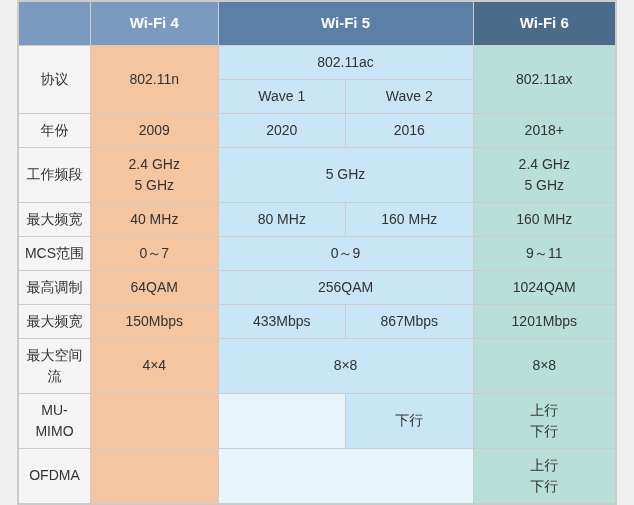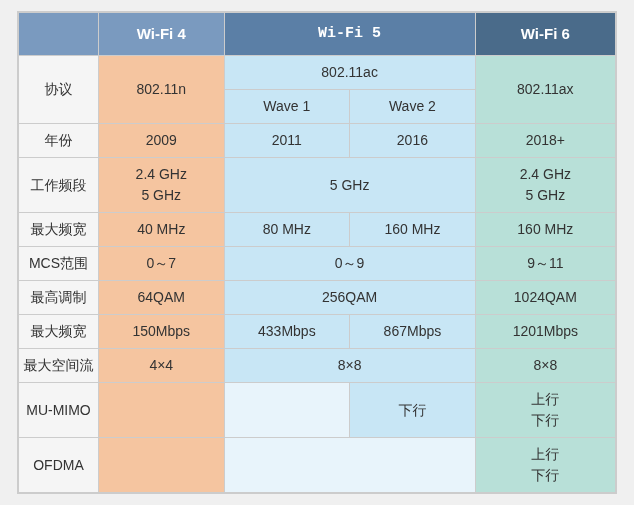--- a/index.html
+++ b/index.html
@@ -34,21 +34,20 @@
       color: #ffffff;
       font-weight: bold;
       font-size: 15px;
       padding: 10px 4px;
     }
     .header-wifi4 {
       background: #7a9abf !important;
     }
     .header-wifi5 {
       background: #5b7fa6 !important;
-      font-family: Liberation Mono, monospace;
     }
     .header-wifi6 {
       background: #4a6b8a !important;
       text-align: center;
     }
     
     .cell-wifi4 {
       background: #f5c5a0 !important;
       color: #333;
     }
@@ -60,21 +59,21 @@
     
     .cell-wifi6 {
       background: #b8e0d8 !important;
       color: #333;
     }
     
     .row-label {
       background: #f5f5f5 !important;
       color: #333;
       font-size: 14px;
-      width: 80px;
+      width: 72px;
     }
     
     .proto-ac {
       background: #c8e6f5 !important;
       margin-top: 20px;
     }
     .empty-cell {
       background: #ffffff !important;
     }
     .empty-cell-peach {
@@ -103,21 +102,21 @@
         <td class="cell-wifi6" rowspan="2">802.11ax</td>
       </tr>
       <tr>
         <td class="cell-wifi5">Wave 1</td>
         <td class="cell-wifi5">Wave 2</td>
       </tr>
 
       <tr>
         <td class="row-label">年份</td>
         <td class="cell-wifi4">2009</td>
-        <td class="cell-wifi5">2011</td>
+        <td class="cell-wifi5">2020</td>
         <td class="cell-wifi5">2016</td>
         <td class="cell-wifi6">2018+</td>
       </tr>
 
       <tr>
         <td class="row-label">工作频段</td>
         <td class="cell-wifi4">2.4 GHz<br>5 GHz</td>
         <td class="cell-wifi5" colspan="2">5 GHz</td>
         <td class="cell-wifi6">2.4 GHz<br>5 GHz</td>
       </tr>

